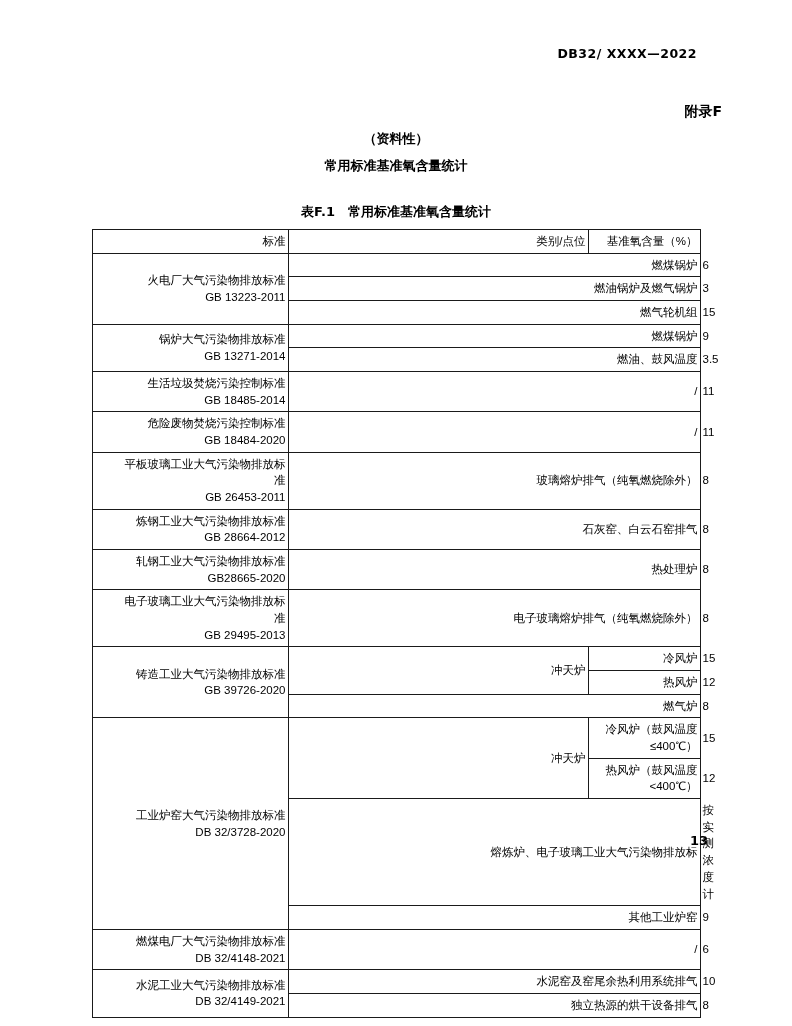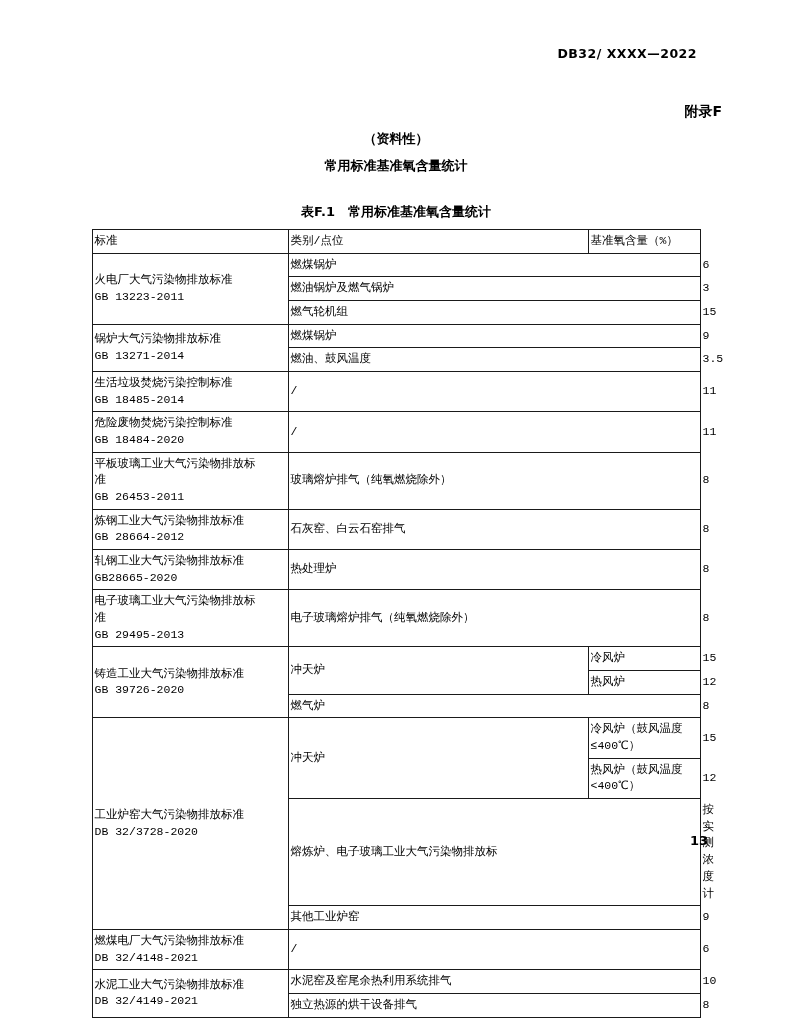--- a/index.html
+++ b/index.html
@@ -65,25 +65,25 @@
   table.main {
     border-collapse: collapse;
     width: 608px;
     margin: 0 auto;
     table-layout: fixed;
   }
   table.main td, table.main th {
     border: 1px solid #1a1a1a;
     font-size: 11.5px;
     font-weight: normal;
-    text-align: left;
+    text-align: right;
     vertical-align: middle;
     padding: 3px 2px;
     line-height: 1.45;
-    font-family: Liberation Mono, monospace;
+    font-family: Liberation Sans, sans-serif;
   }
   table.main th {
     font-weight: normal;
   }
   .col-std { width: 196px; }
   .col-mid { width: 300px; }
   .col-val { width: 112px; }
   .cell-std {
     padding: 5px 6px;
   }

